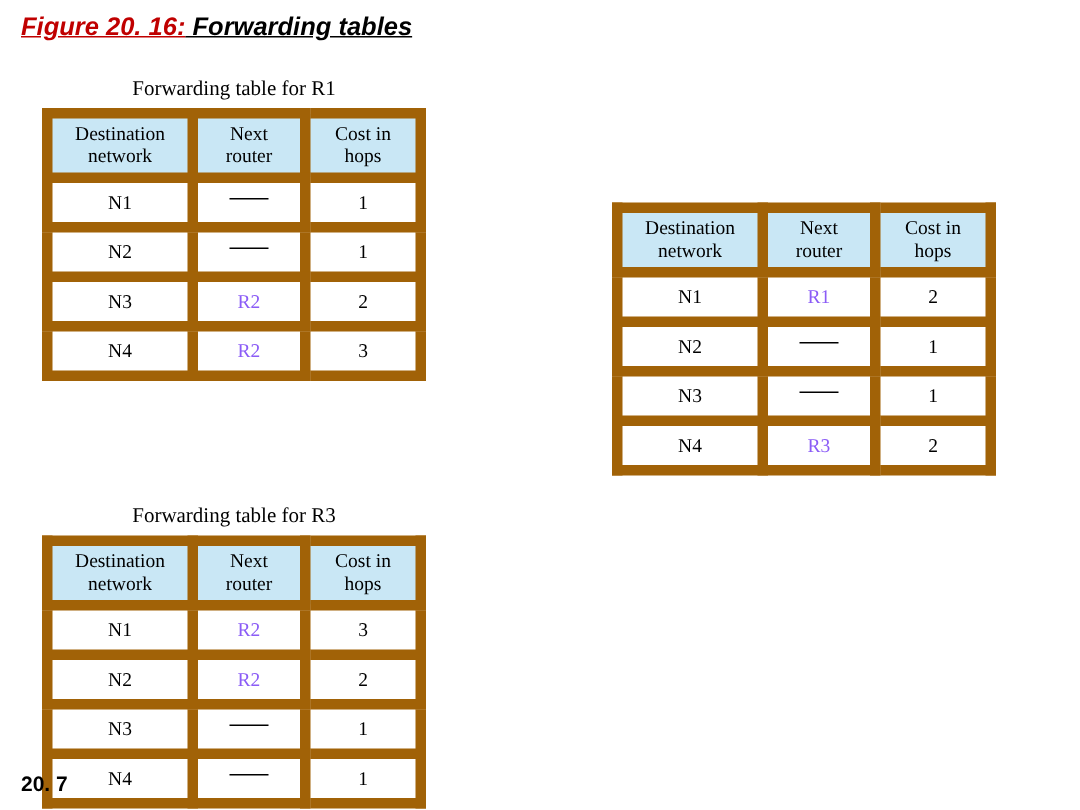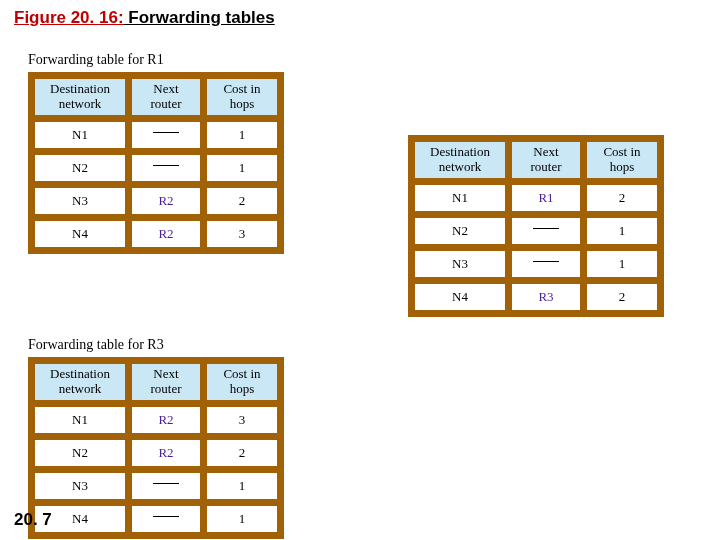--- a/index.html
+++ b/index.html
@@ -12,41 +12,43 @@
     position: relative;
     overflow: hidden;
   }
   .figtitle {
     position: absolute;
     top: 8px;
     left: 14px;
     font-family: Arial, Helvetica, sans-serif;
     font-size: 17px;
     font-weight: bold;
+    font-style: italic;
   }
   .figtitle .fignum {
     color: #c00000;
     text-decoration: underline;
   }
   .figtitle .figlabel {
     color: #000;
     text-decoration: underline;
   }
   .slidenum {
     position: absolute;
     left: 14px;
     bottom: 10px;
     font-family: Arial, Helvetica, sans-serif;
-    font-size: 17px;
+    font-size: 14px;
     font-weight: bold;
   }
   .fwdtable-wrap {
     position: absolute;
   }
   .caption {
+    text-align: center;
     font-size: 14px;
     margin-bottom: 4px;
     color: #000;
   }
   table.fwd {
     border-collapse: collapse;
     font-size: 13px;
   }
   table.fwd td, table.fwd th {
     border: 7px solid #a16207;
@@ -55,21 +57,21 @@
   table.fwd th {
     background: #c9e7f5;
     font-weight: normal;
     padding: 3px 8px;
     line-height: 1.15;
   }
   table.fwd td {
     background: #fff;
     padding: 5px 14px;
   }
-  .red { color: #4c1d95; }
+  .red { color: #8b5cf6; }
   .dash {
     display: inline-block;
     width: 26px;
     border-bottom: 1.5px solid #000;
     vertical-align: middle;
     position: relative;
     top: -3px;
   }
   
   .c1 { width: 74px; }

